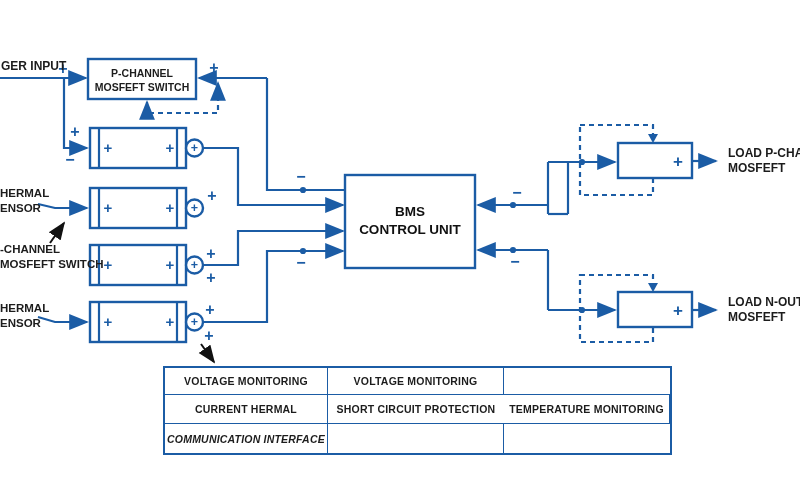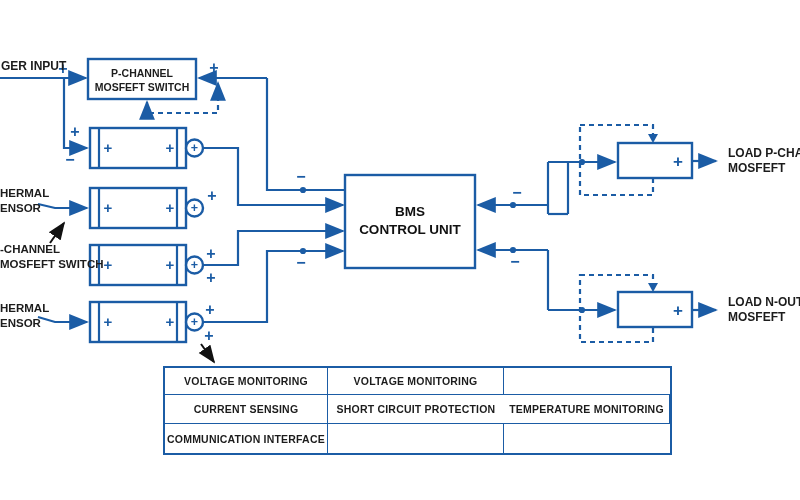--- a/index.html
+++ b/index.html
@@ -36,21 +36,21 @@
   .bms-table{position:absolute;left:163px;top:366px;width:509px;
     border:2px solid var(--diagram-blue);
     display:grid;grid-template-columns:163px 176px 1fr;
     grid-template-rows:27px 29px 29px;background:#fff;box-sizing:border-box;}
   .cell{border-right:1.5px solid var(--diagram-blue);
     border-bottom:1.5px solid var(--diagram-blue);
     display:flex;align-items:center;justify-content:center;
     font:600 10.5px "Liberation Sans",sans-serif;color:var(--label-text);
     letter-spacing:.2px;white-space:nowrap;overflow:hidden;}
   .cell.c-last{border-right:none;}
-  .cell.r-last{border-bottom:none;}
+  .cell.r-last{border-bottom:none;font-style:italic;}
 </style>
 </head>
 <body>
 
 <div class="canvas">
 
 <svg width="800" height="500" viewBox="0 0 800 500">
   <defs>
     <marker id="ab" viewBox="0 0 10 8" refX="9" refY="4" markerWidth="9" markerHeight="8" orient="auto-start-reverse">
       <path d="M0,0 L10,4 L0,8 Z" class="ahb"></path>
@@ -188,21 +188,21 @@
   <text x="728" y="172" class="lbl-big">MOSFEFT</text>
 
   <text x="728" y="306" class="lbl-big">LOAD N-OUTPU</text>
   <text x="728" y="321" class="lbl-big">MOSFEFT</text>
 </svg>
 
 <div class="bms-table">
   <div class="cell">VOLTAGE MONITORING</div>
   <div class="cell">VOLTAGE MONITORING</div>
   <div class="cell c-last"></div>
-  <div class="cell">CURRENT SENSING</div>
+  <div class="cell">CURRENT HERMAL</div>
   <div class="cell c-last">SHORT CIRCUIT PROTECTION</div>
   <div class="cell">TEMPERATURE MONITORING</div>
   <div class="cell r-last">COMMUNICATION INTERFACE</div>
   <div class="cell r-last"></div>
   <div class="cell c-last r-last"></div>
 </div>
 
 </div>
 
 </body></html>

